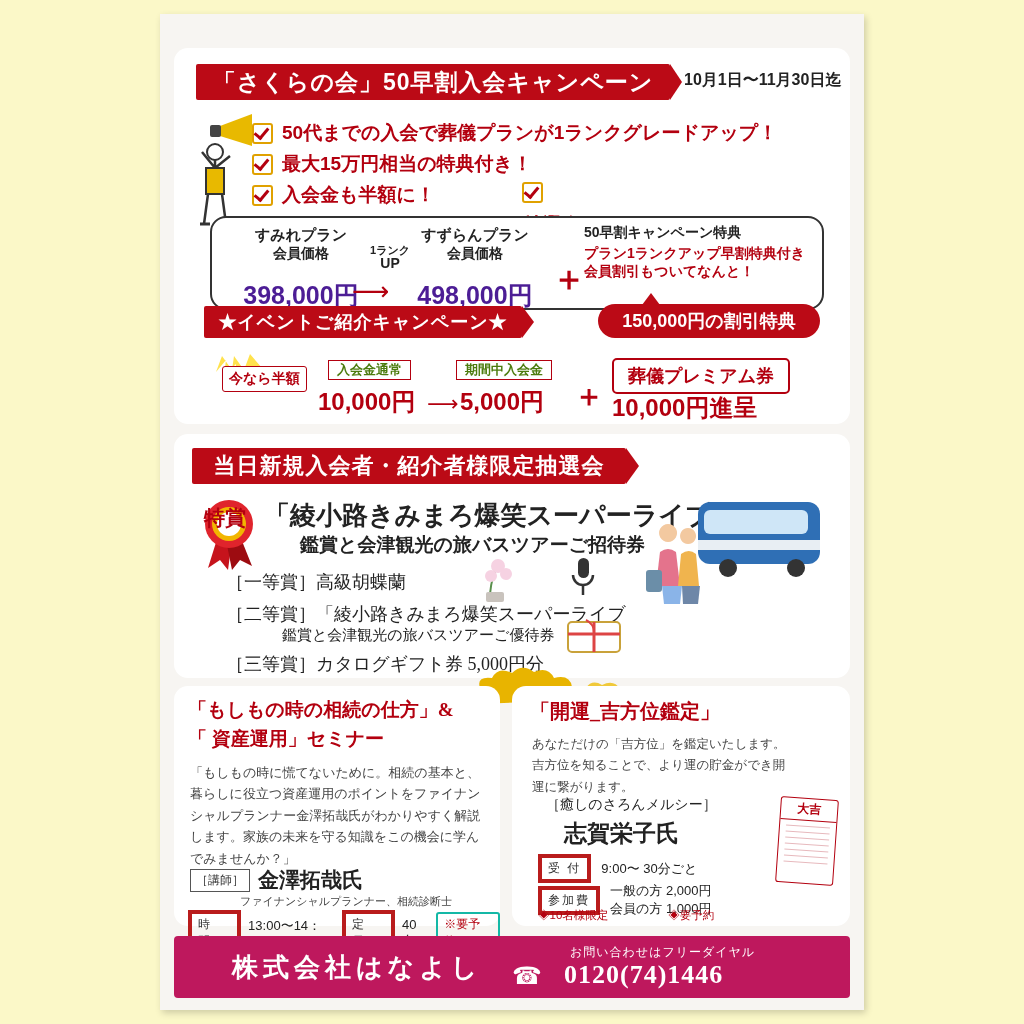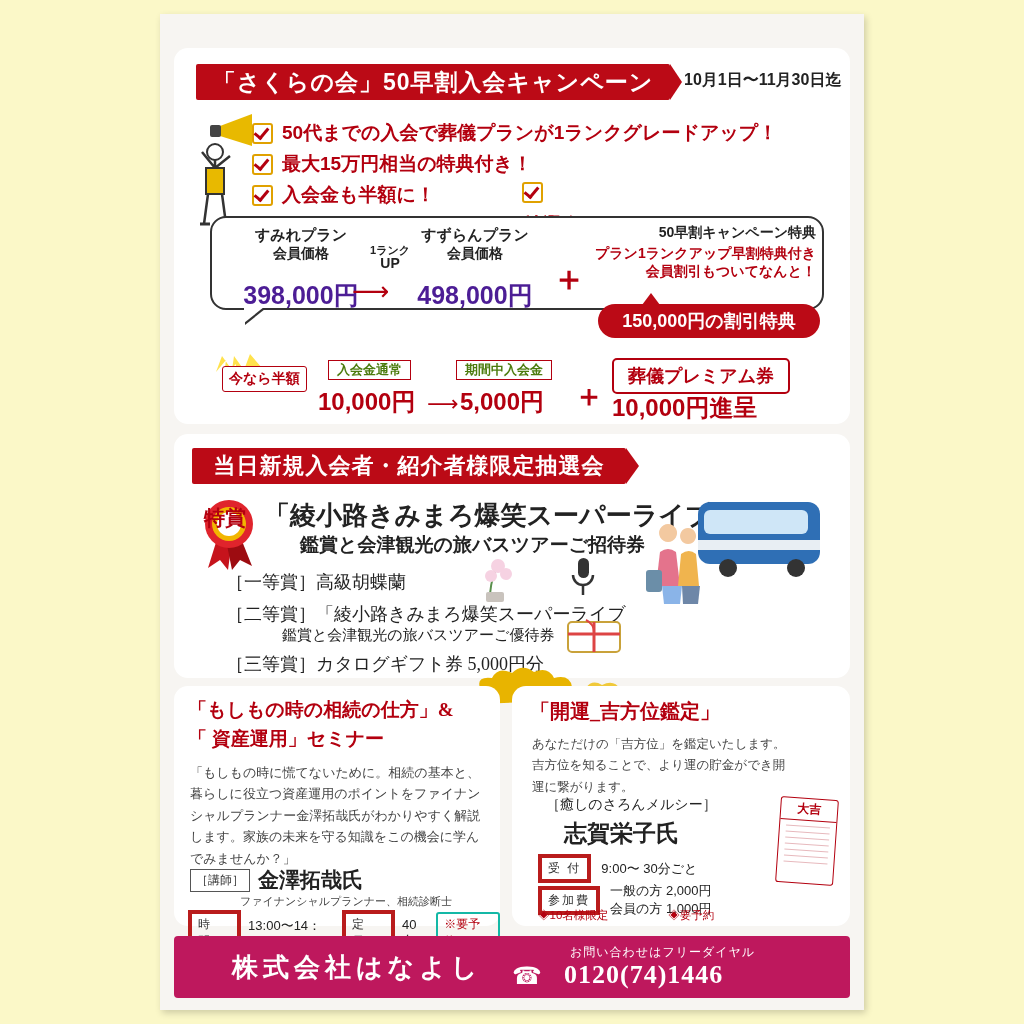--- a/index.html
+++ b/index.html
@@ -154,21 +154,21 @@
   #plus1 {
     position: absolute;
     left: 340px; top: 38px;
     font-size: 34px; font-weight: bold;
     color: #b3000f;
   }
   #campaign-benefit {
     position: absolute;
     left: 372px; top: 6px;
     width: 232px;
-    text-align: right;
+    text-align: left;
     color: #b3000f;
     font-weight: bold;
   }
   #campaign-benefit .cb1 { font-size: 14px; color:#222; }
   #campaign-benefit .cb2 { font-size: 14px; margin-top: 3px; }
   #campaign-benefit .cb3 { font-size: 14px; }
 
   
   #discount-bubble {
     position: absolute;
@@ -529,20 +529,21 @@
       <div id="plus1">＋</div>
       <div id="campaign-benefit">
         <div class="cb1">50早割キャンペーン特典</div>
         <div class="cb2">プラン1ランクアップ早割特典付き</div>
         <div class="cb3">会員割引もついてなんと！</div>
       </div>
     </div>
 
     <div id="discount-bubble">150,000円の割引特典</div>
 
+    <div class="ribbon" id="event-ribbon">★イベントご紹介キャンペーン★</div>
 
     <svg id="burst" viewBox="0 0 104 46">
       <path d="M6 24 L16 12 L14 28 L26 16 L24 34 L38 22 L36 40 L52 28 L96 26 L52 20 L40 6 L34 22 L24 8 L22 22 L12 8 Z" fill="#ffe24d"></path>
     </svg>
     <div id="fee-now">今なら半額</div>
     <div class="tagbox" id="fee-label1">入会金通常</div>
     <div class="tagbox" id="fee-label2">期間中入会金</div>
     <div id="fee-old">10,000円</div>
     <div id="fee-arrow">⟶</div>
     <div id="fee-new">5,000円</div>

